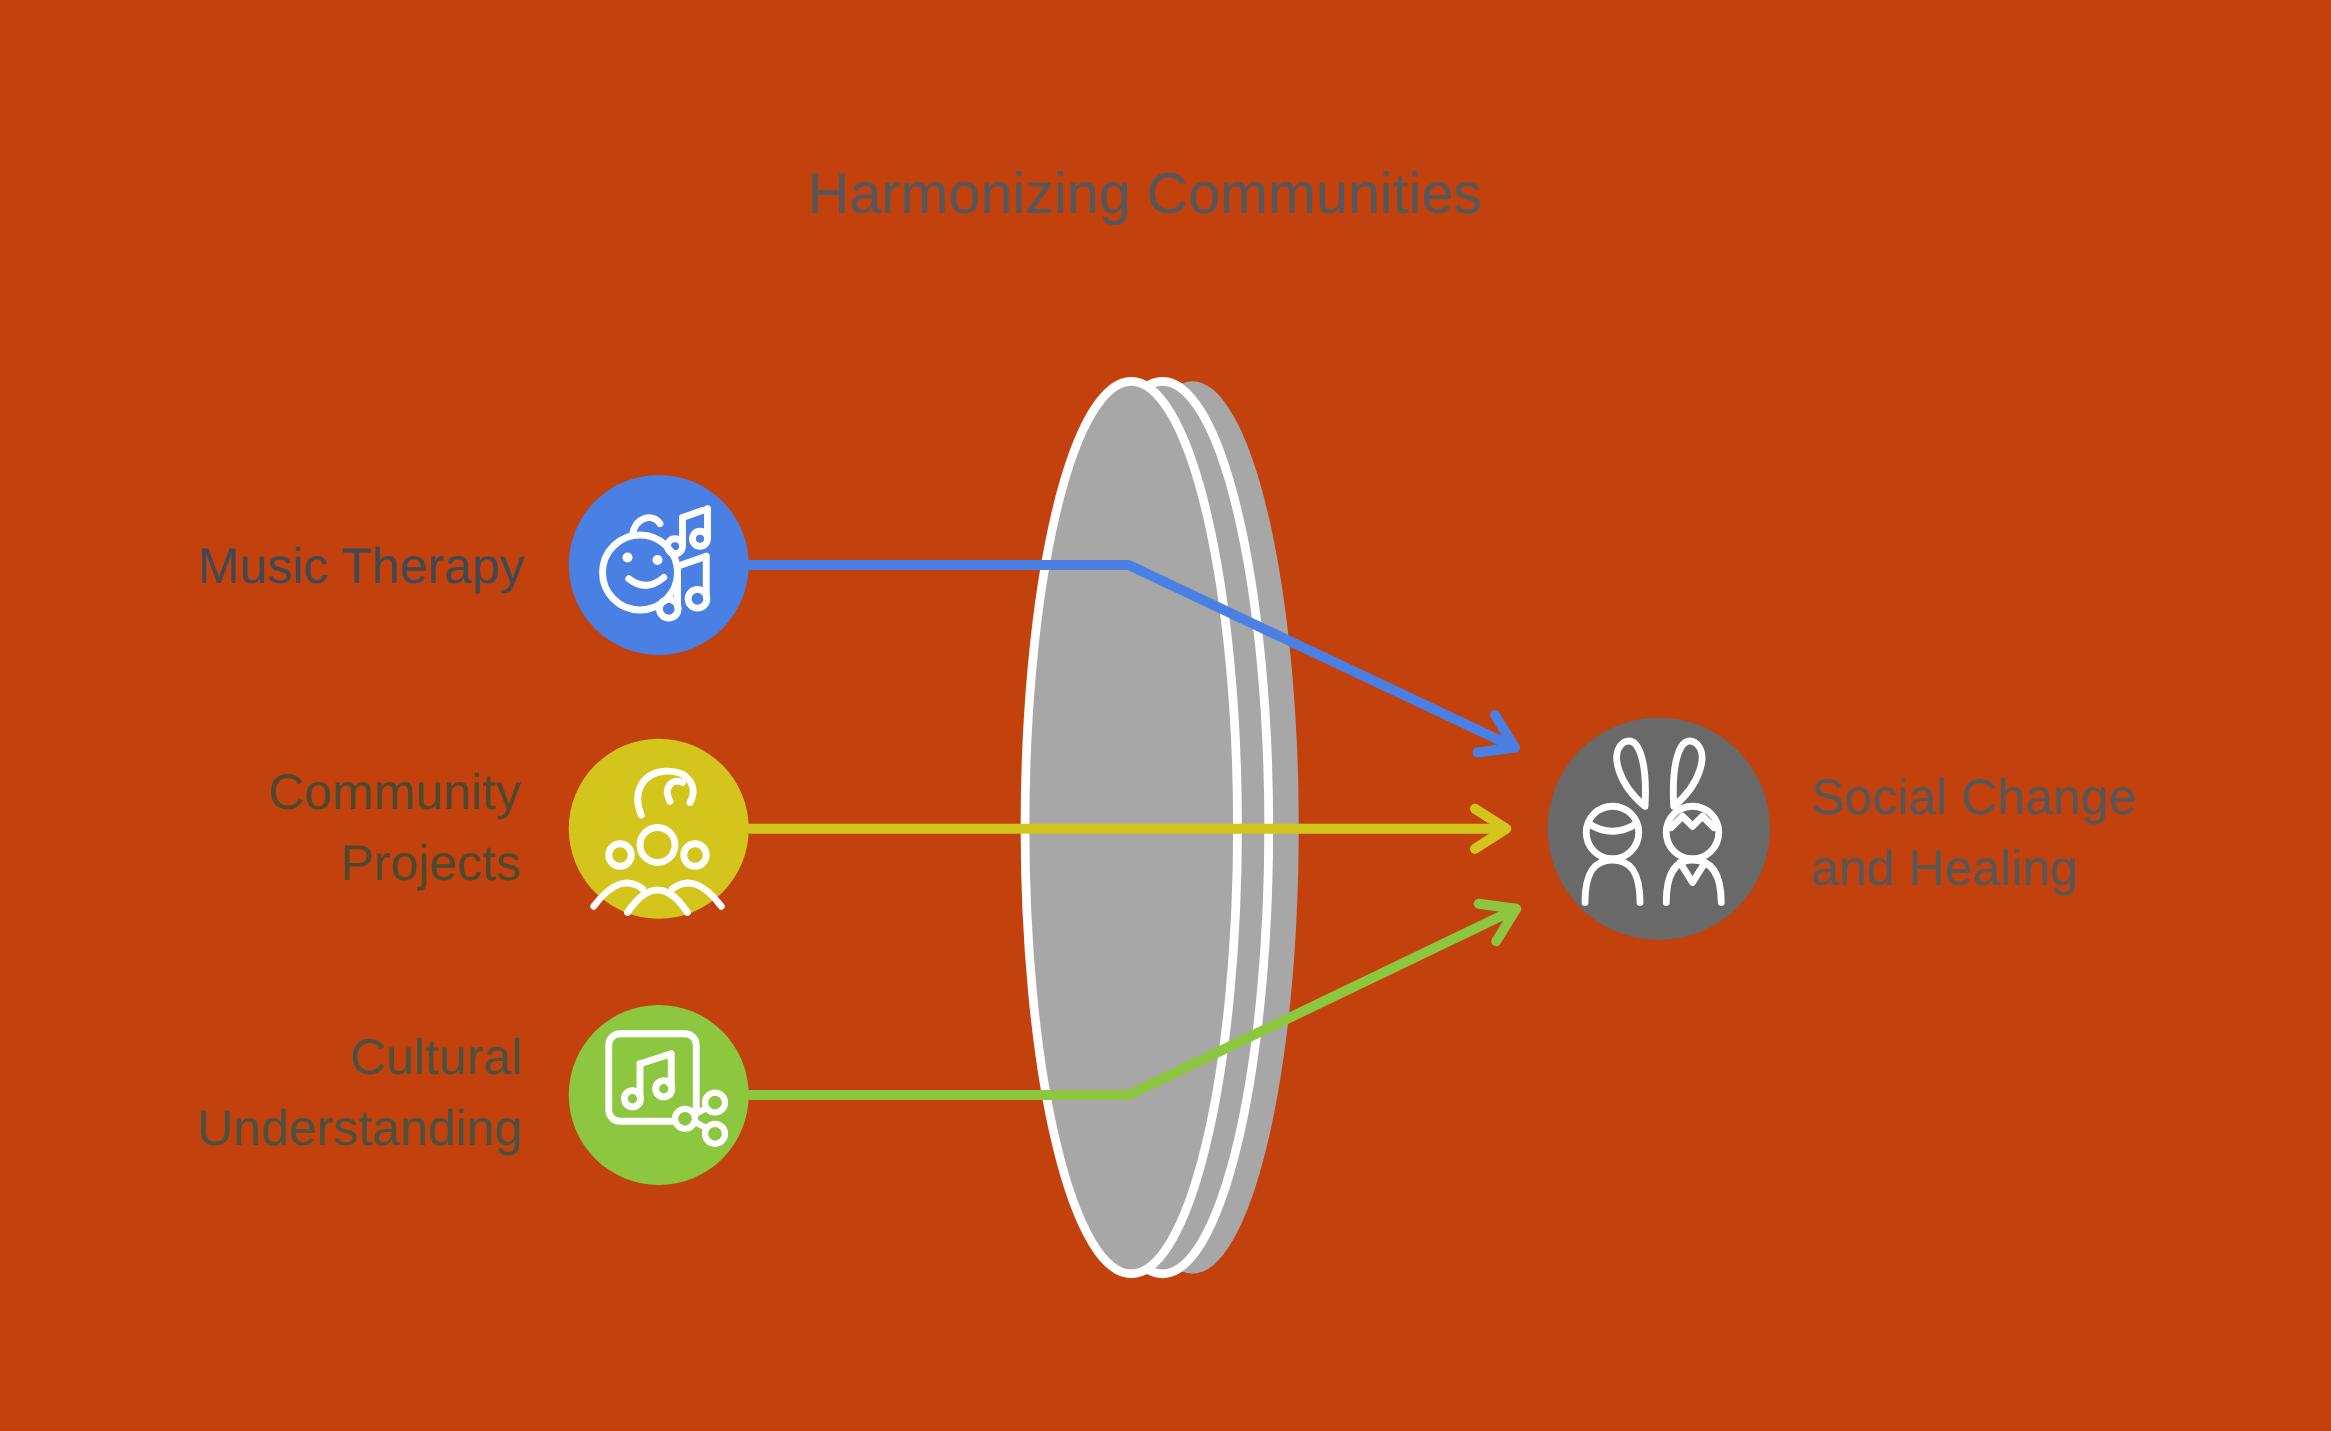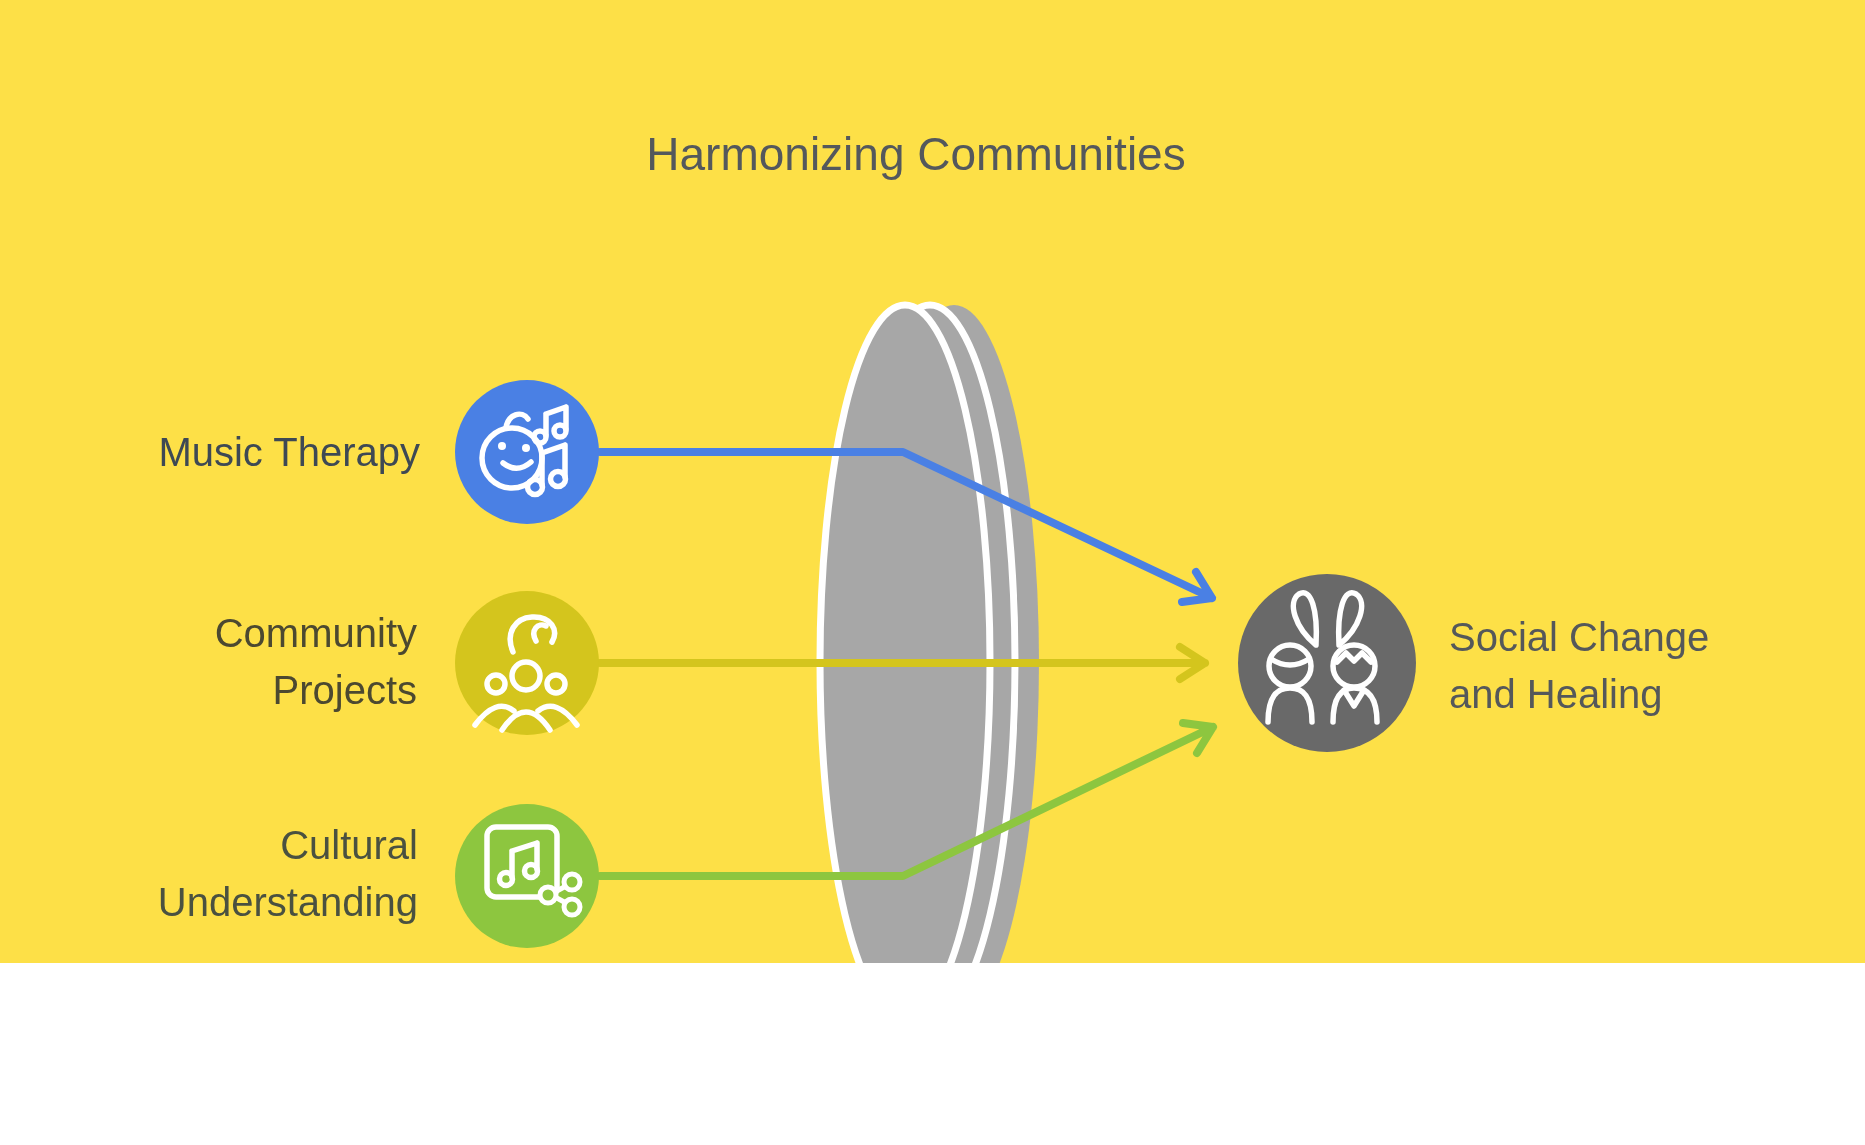--- a/index.html
+++ b/index.html
@@ -3,22 +3,22 @@
 <meta charset="utf-8">
 <style>
   html, body {
     margin: 0;
     padding: 0;
     background: #ffffff;
   }
   .canvas {
     position: relative;
     width: 1865px;
-    height: 963px;
-    background: #fde047;
+    height: 1145px;
+    background: #c2410c;
     overflow: hidden;
   }
   svg { display: block; }
   svg text {
     font-family: "Liberation Sans", sans-serif;
   }
   .title-text  { font-size: 46px; }
   .label-text  { font-size: 40px; }
   .icon-stroke {
     stroke: #ffffff;

